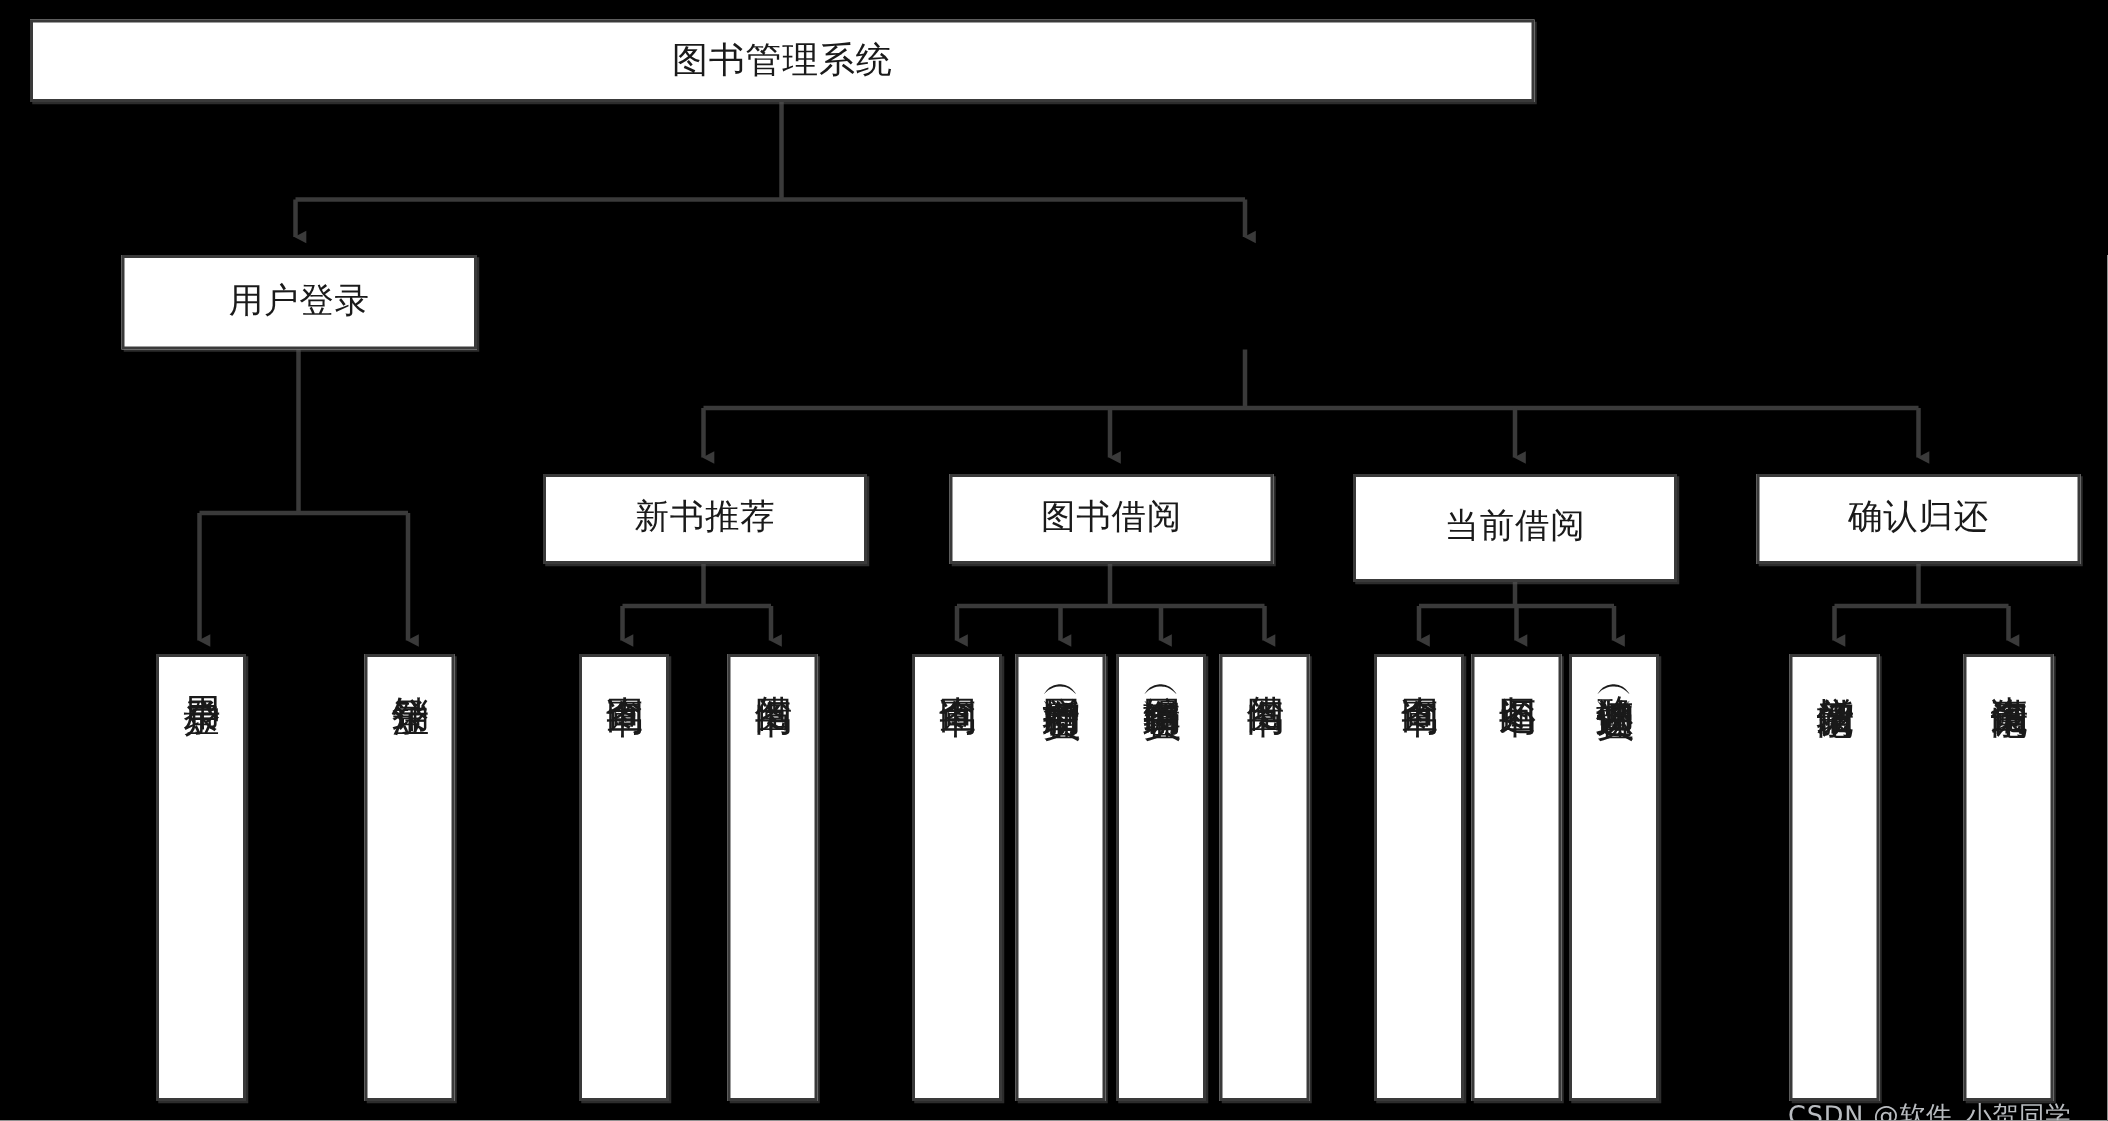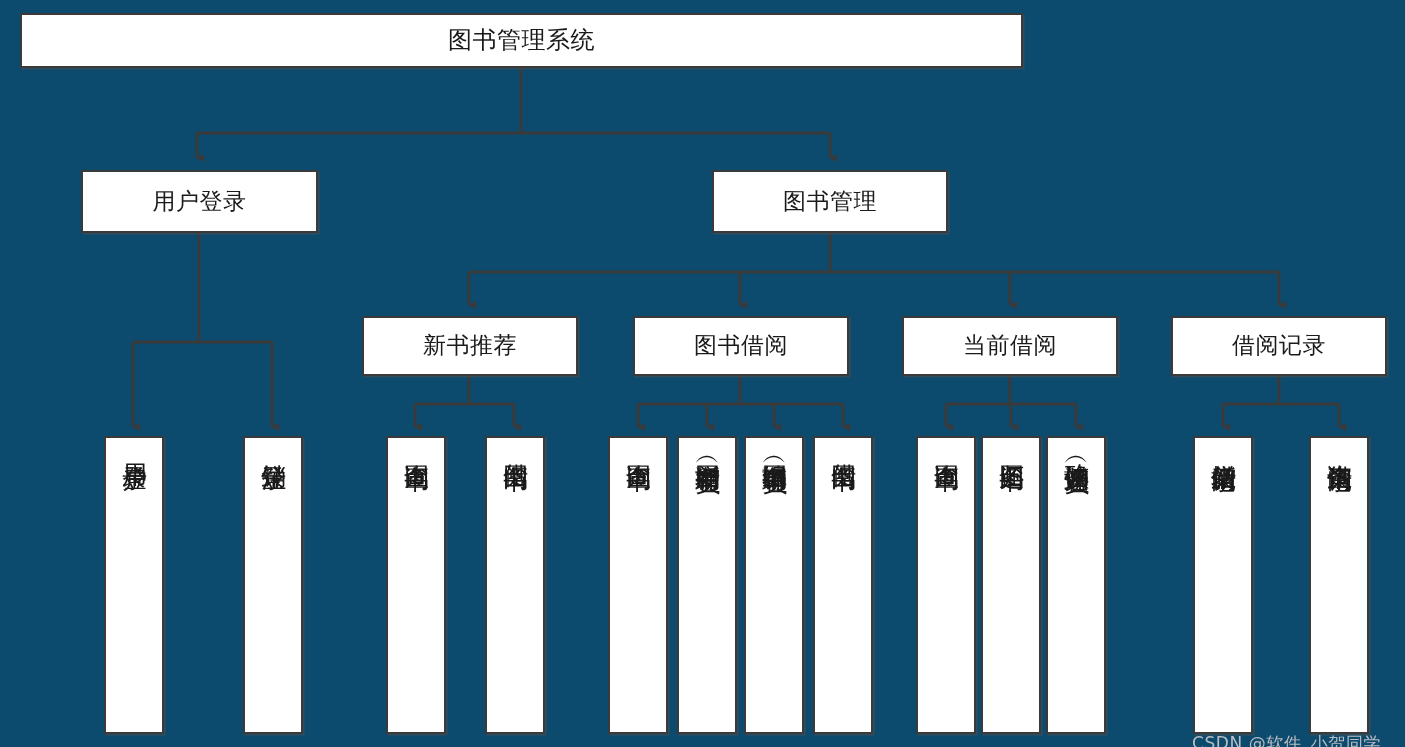--- a/index.html
+++ b/index.html
@@ -8,21 +8,21 @@
     padding: 0;
     background: #ffffff;
   }
   body {
     font-family: "DejaVu Sans", "Liberation Sans", sans-serif;
   }
   #diagram-root {
     position: relative;
     width: 1405px;
     height: 747px;
-    background: #0c4a6e;
+    background: #000000;
     overflow: hidden;
   }
   #edge-layer {
     position: absolute;
     left: 0;
     top: 0;
     width: 1405px;
     height: 747px;
     pointer-events: none;
   }
@@ -144,35 +144,32 @@
     </g>
   </svg>
 
   <div class="node horiz root" style="left:20px; top:13px; width:1003px; height:55px;">
     <span class="label">图书管理系统</span>
   </div>
 
   <div class="node horiz" style="left:81px; top:170px; width:237px; height:63px;">
     <span class="label">用户登录</span>
   </div>
-  <div class="node horiz" style="left:712px; top:170px; width:236px; height:63px;">
-    <span class="label">图书管理</span>
-  </div>
 
   <div class="node horiz" style="left:633px; top:316px; width:216px; height:60px;">
     <span class="label">图书借阅</span>
   </div>
   <div class="node horiz" style="left:362px; top:316px; width:216px; height:60px;">
     <span class="label">新书推荐</span>
   </div>
-  <div class="node horiz" style="left:902px; top:316px; width:216px; height:60px;">
+  <div class="node horiz" style="left:902px; top:316px; width:216px; height:72px;">
     <span class="label">当前借阅</span>
   </div>
   <div class="node horiz" style="left:1171px; top:316px; width:216px; height:60px;">
-    <span class="label">借阅记录</span>
+    <span class="label">确认归还</span>
   </div>
 
   <div class="node vert" style="left:104px; top:436px; width:60px; height:298px;">
     <span class="label">用户登录</span>
   </div>
   <div class="node vert" style="left:243px; top:436px; width:60px; height:298px;">
     <span class="label">注销登录</span>
   </div>
 
   <div class="node vert" style="left:386px; top:436px; width:60px; height:298px;">

